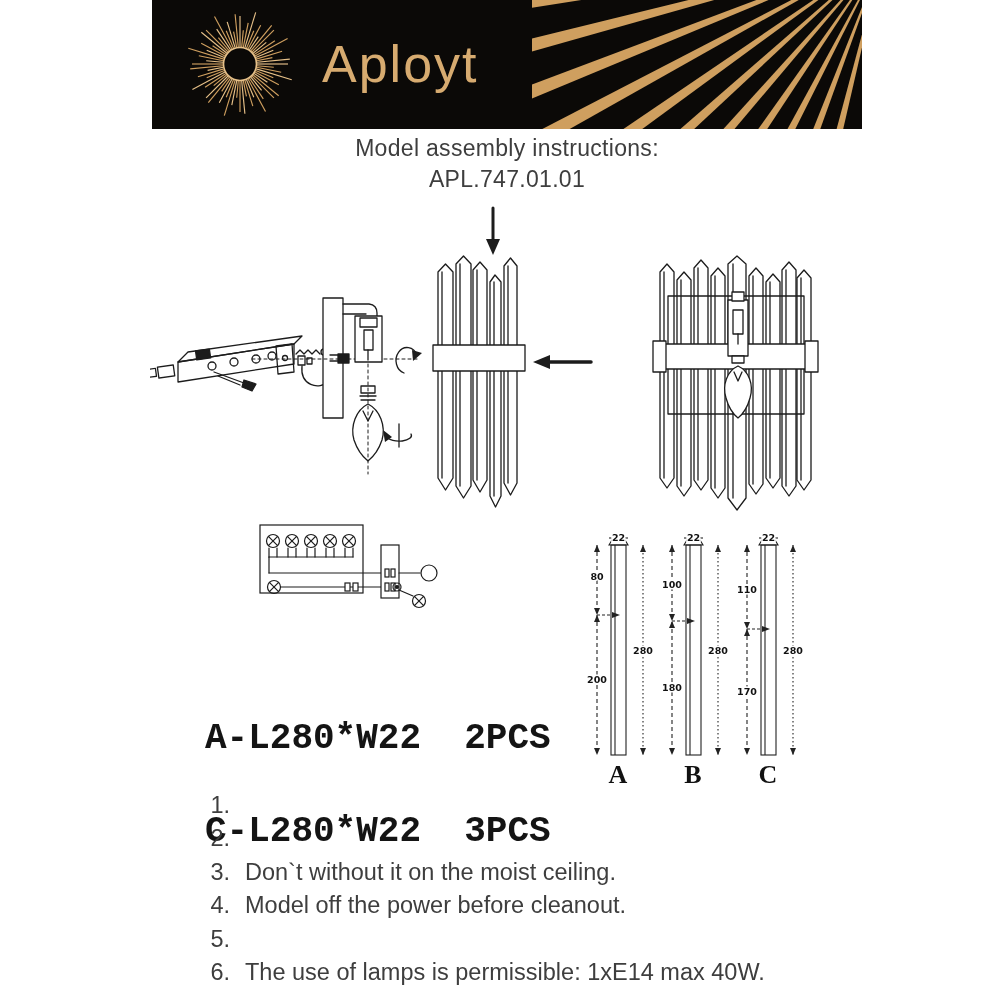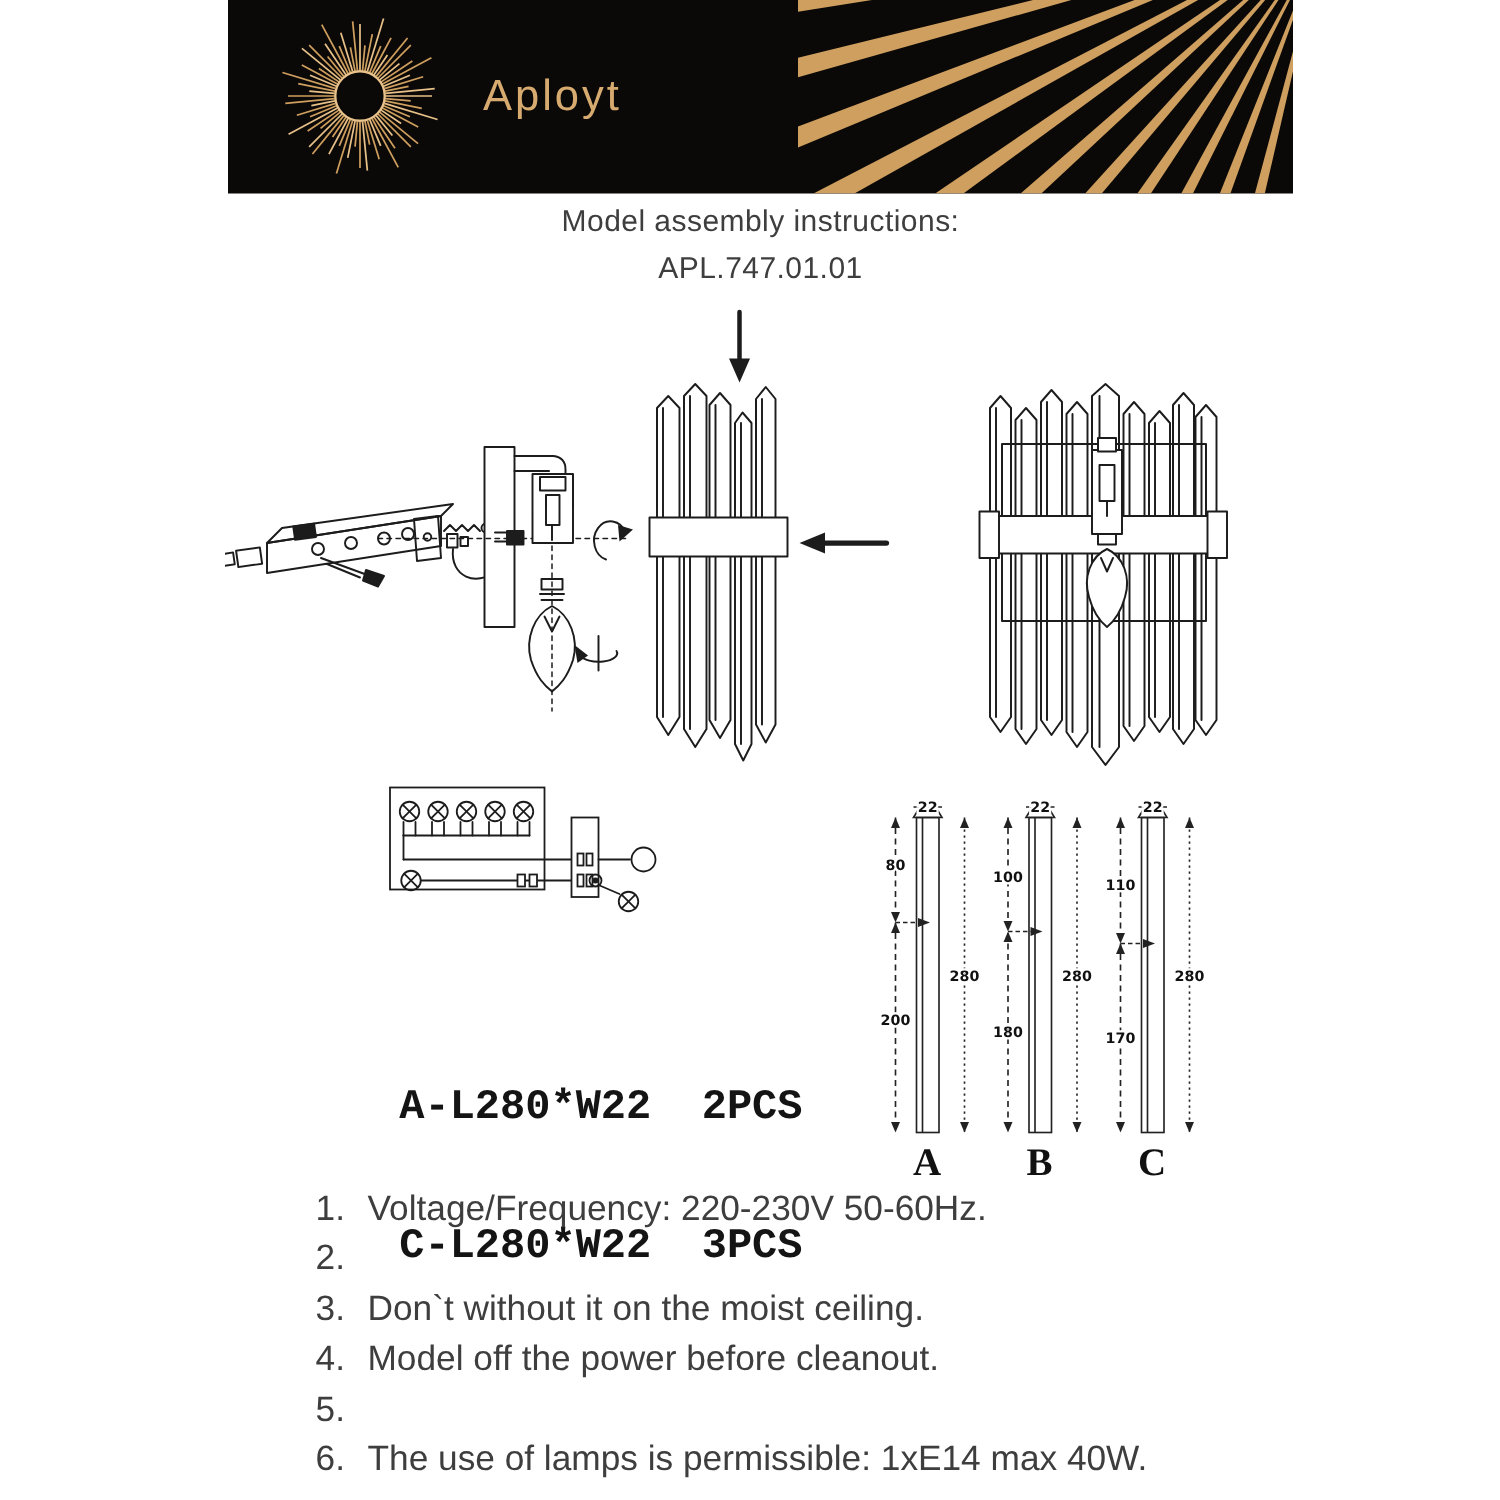--- a/index.html
+++ b/index.html
@@ -1,23 +1,23 @@
 <!DOCTYPE html>
 <html><head>
 <meta charset="utf-8">
 <style>
   html,body{margin:0;padding:0;background:#fff;}
   body{width:1000px;height:1000px;position:relative;font-family:"Liberation Sans",sans-serif;overflow:hidden;}
   .header{position:absolute;left:152px;top:0;width:710px;height:129px;background:#0b0907;overflow:hidden;}
   .logo-svg{position:absolute;left:26px;top:2px;}
-  .brand{position:absolute;left:170px;top:36px;font-size:29px;line-height:56px;color:#d7ab70;letter-spacing:2px;font-weight:400;}
+  .brand{position:absolute;left:170px;top:36px;font-size:52px;line-height:56px;color:#d7ab70;letter-spacing:2px;font-weight:400;}
   .corner-svg{position:absolute;right:0;top:0;}
-  .title-block{position:absolute;left:152px;top:133px;width:710px;text-align:center;color:#3e3e3e;font-size:20px;line-height:31px;font-weight:500;letter-spacing:.3px;}
+  .title-block{position:absolute;left:152px;top:133px;width:710px;text-align:center;color:#3e3e3e;font-size:23px;line-height:31px;font-weight:500;letter-spacing:.3px;}
   .svg-abs{position:absolute;}
-  .parts-block{position:absolute;left:205px;top:661px;width:330px;text-align:right;font-family:"Liberation Mono",monospace;font-weight:700;font-size:28px;line-height:31px;color:#141414;white-space:pre;}
+  .parts-block{position:absolute;left:205px;top:661px;width:330px;text-align:right;font-family:"Liberation Mono",monospace;font-weight:700;font-size:36px;line-height:31px;color:#141414;white-space:pre;}
   .instructions{position:absolute;left:196px;top:792px;width:680px;color:#3e3e3e;font-size:23.5px;}
   .instr-row{display:flex;height:33.4px;align-items:baseline;}
   .instr-num{width:34px;text-align:right;margin-right:15px;flex:none;}
   svg text.dimnum{font-family:"DejaVu Sans",sans-serif;font-size:9.5px;font-weight:700;fill:#111;stroke:#fff;stroke-width:3px;paint-order:stroke;text-anchor:middle;}
   svg text.dimlabel{font-family:"Liberation Serif",serif;font-size:26px;font-weight:700;fill:#111;text-anchor:middle;}
 </style>
 </head>
 <body>
 
 <div class="header">
@@ -356,21 +356,20 @@
   <text class="dimnum" x="32.5" y="14">22</text>
   <text class="dimnum" x="11" y="66">110</text>
   <text class="dimnum" x="11" y="168">170</text>
   <text class="dimnum" x="57" y="127">280</text>
   <text class="dimlabel" x="32" y="256">C</text>
 </svg>
 
 <div class="instructions">
   <div class="instr-row">
     <span class="instr-num">1.</span>
-    <span>Voltage/Frequency: 220-230V 50-60Hz.</span>
   </div>
   <div class="instr-row">
     <span class="instr-num">2.</span>
   </div>
   <div class="instr-row">
     <span class="instr-num">3.</span>
     <span>Don`t without it on the moist ceiling.</span>
   </div>
   <div class="instr-row">
     <span class="instr-num">4.</span>

